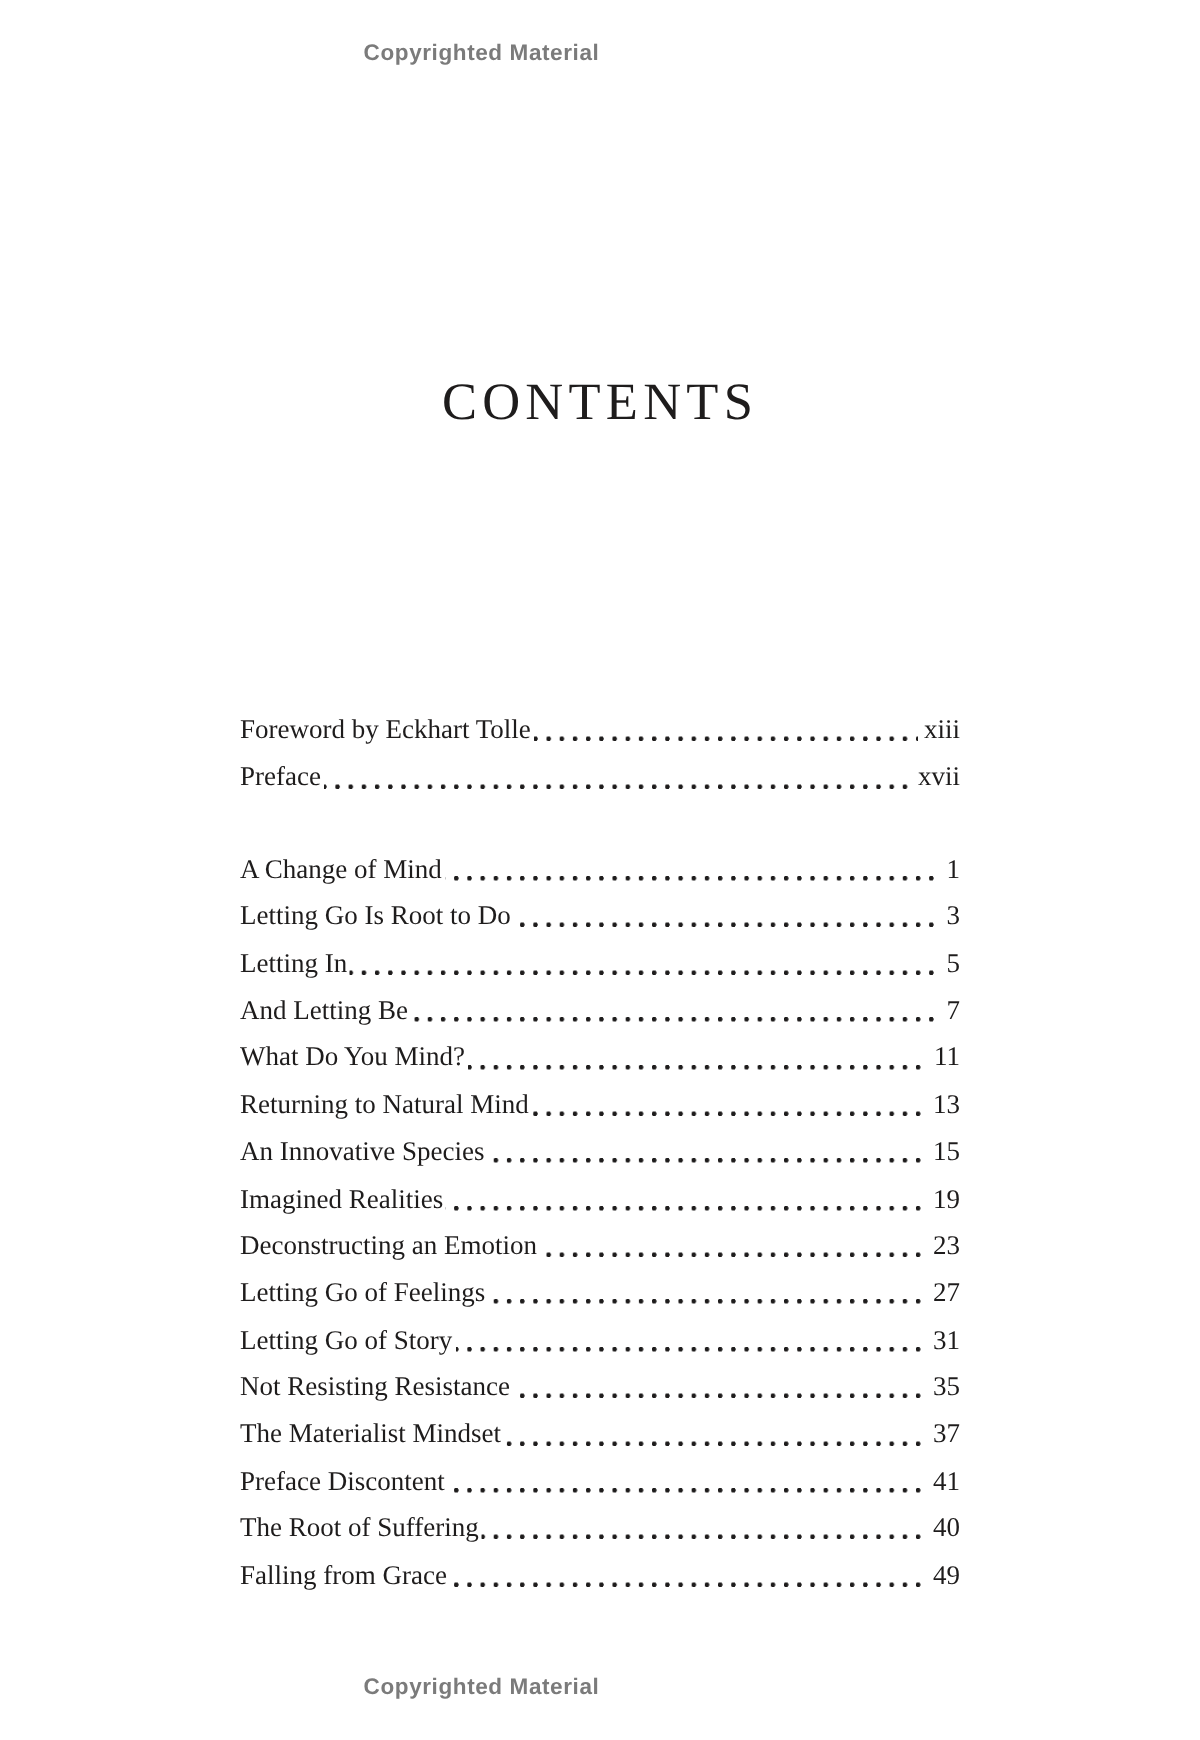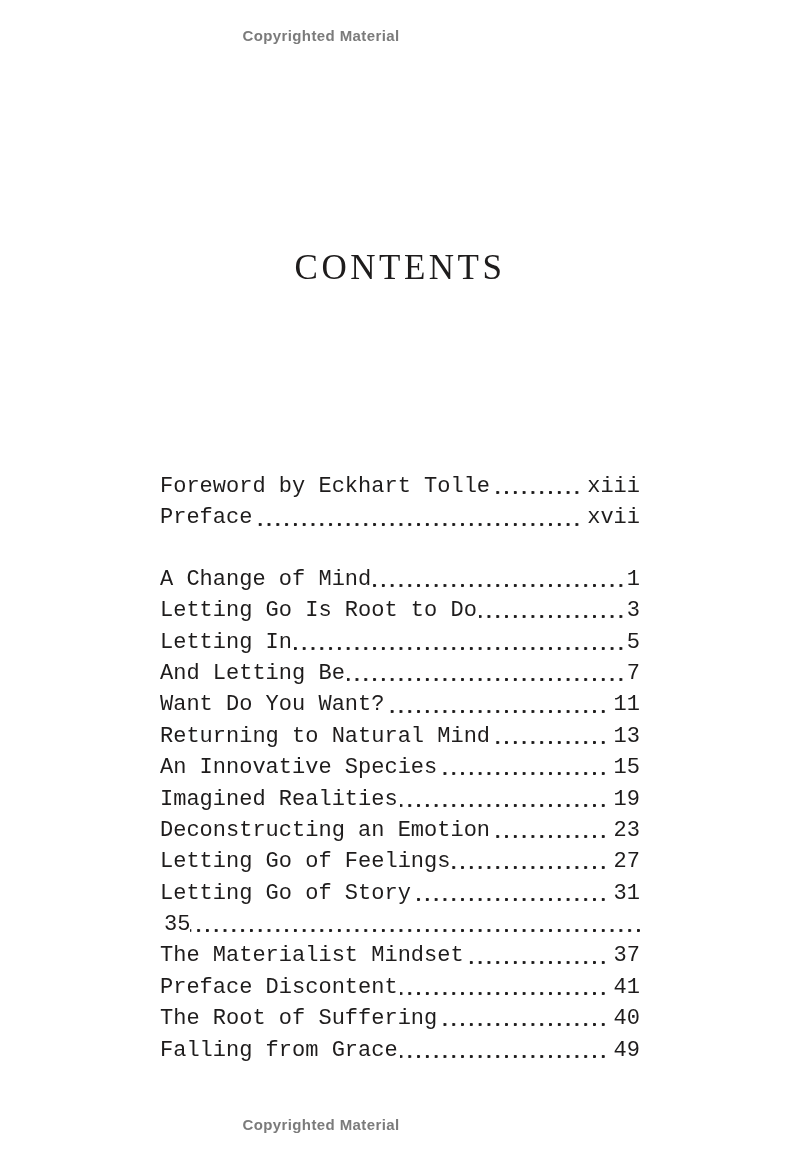--- a/index.html
+++ b/index.html
@@ -55,27 +55,26 @@
   }
   .toc-group { margin: 0; }
   .toc-group.chapters { margin-top: 30px; }
 
   .toc-row {
     display: flex;
     justify-content: space-between;
     align-items: baseline;
     height: 31.4px;
     line-height: 31.4px;
-    font-size: 22px;
+    font-size: 18px;
     
     background-image: radial-gradient(circle at 1.4px 1.4px, var(--text-color, #1e1c1c) 1.35px, transparent 1.75px);
     background-size: 8.8px 2.8px;
     background-repeat: repeat-x;
     background-position: 2px 20.2px;
-    font-family: Liberation Mono, monospace;
   }
   .toc-title {
     background: #ffffff;
     white-space: nowrap;
     padding-right: 2px;
   }
   .toc-page {
     background: #ffffff;
     white-space: nowrap;
     padding-left: 4px;
@@ -111,21 +110,21 @@
   </div>
       <div class="toc-row">
     <span class="toc-title">Letting In</span>
     <span class="toc-page">5</span>
   </div>
       <div class="toc-row">
     <span class="toc-title">And Letting Be</span>
     <span class="toc-page">7</span>
   </div>
       <div class="toc-row">
-    <span class="toc-title">Want Do You Want?</span>
+    <span class="toc-title">What Do You Mind?</span>
     <span class="toc-page">11</span>
   </div>
       <div class="toc-row">
     <span class="toc-title">Returning to Natural Mind</span>
     <span class="toc-page">13</span>
   </div>
       <div class="toc-row">
     <span class="toc-title">An Innovative Species</span>
     <span class="toc-page">15</span>
   </div>
@@ -139,20 +138,21 @@
   </div>
       <div class="toc-row">
     <span class="toc-title">Letting Go of Feelings</span>
     <span class="toc-page">27</span>
   </div>
       <div class="toc-row">
     <span class="toc-title">Letting Go of Story</span>
     <span class="toc-page">31</span>
   </div>
       <div class="toc-row">
+    <span class="toc-title">Not Resisting Resistance</span>
     <span class="toc-page">35</span>
   </div>
       <div class="toc-row">
     <span class="toc-title">The Materialist Mindset</span>
     <span class="toc-page">37</span>
   </div>
       <div class="toc-row">
     <span class="toc-title">Preface Discontent</span>
     <span class="toc-page">41</span>
   </div>

